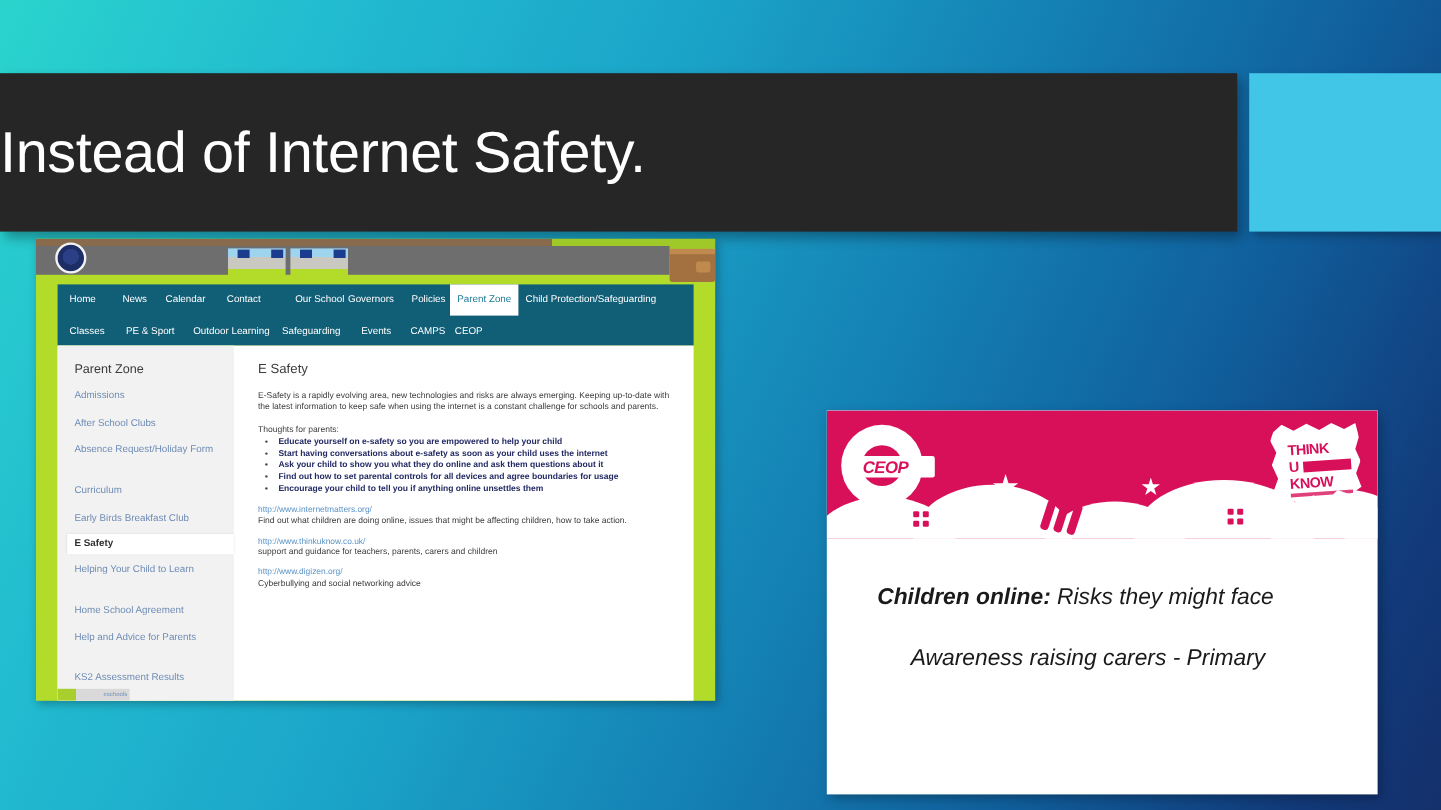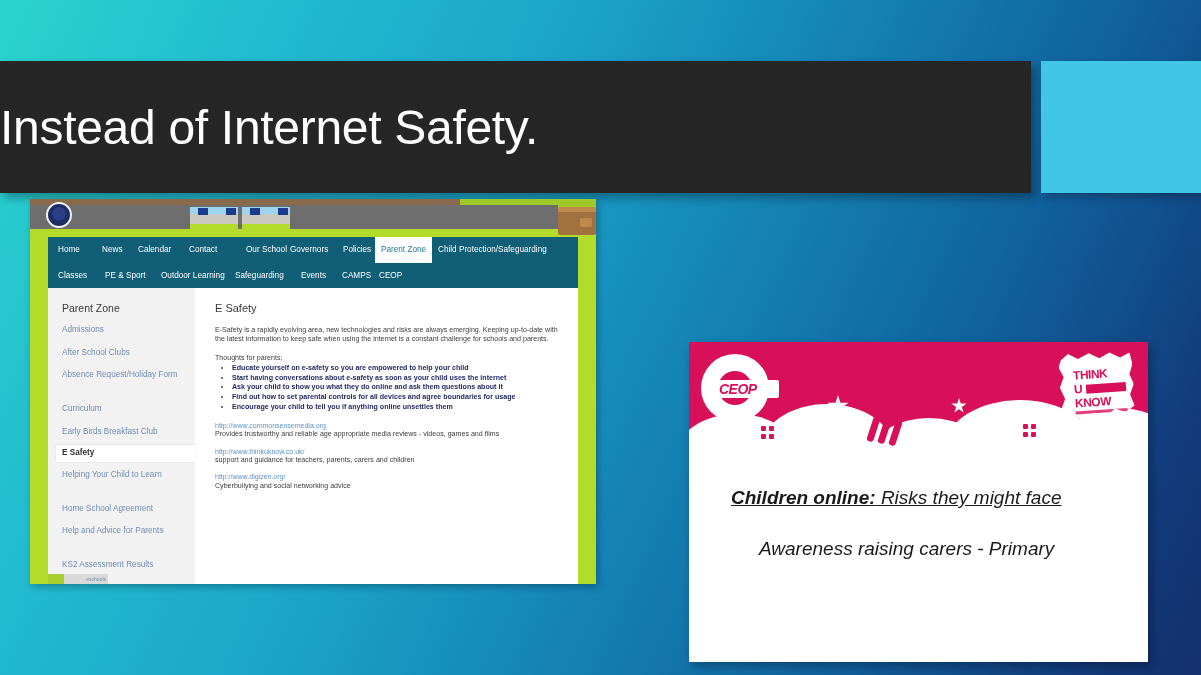--- a/index.html
+++ b/index.html
@@ -150,21 +150,21 @@
   #sp1 { left:181px; top:74px; }
   #sp2 { left:192px; top:76px; }
   #sp3 { left:203px; top:78px; }
   .dots { position:absolute; display:grid; grid-template-columns:repeat(2,5px); gap:3px; }
   .dots i { display:block; width:5px; height:5px; background:#d8105a; border-radius:1px; }
   #dt1 { left:72px; top:84px; }
   #dt2 { left:334px; top:82px; }
 
   #poster-line1 {
     position:absolute; left:42px; top:145px; width:400px;
-    font-size:19px; font-style:italic; color:#1a1a1a; font-family:"Liberation Sans", sans-serif;text-decoration:underline;
+    font-size:19px; font-style:italic; color:#1a1a1a; font-family:"Liberation Sans", sans-serif;
   }
   #poster-line1 b { font-weight:bold; }
   #poster-line2 {
     position:absolute; left:70px; top:196px; width:400px;
     font-size:19px; font-style:italic; color:#1a1a1a; font-family:"Liberation Sans", sans-serif;
   }
 </style>
 </head>
 <body>
 
@@ -236,22 +236,22 @@
       <div id="thoughts-label">Thoughts for parents:</div>
       <ul id="thoughts-list">
         <li>Educate yourself on e-safety so you are empowered to help your child</li>
         <li>Start having conversations about e-safety as soon as your child uses the internet</li>
         <li>Ask your child to show you what they do online and ask them questions about it</li>
         <li>Find out how to set parental controls for all devices and agree boundaries for usage</li>
         <li>Encourage your child to tell you if anything online unsettles them</li>
       </ul>
 
       <div class="link-block">
-        <div class="link-url">http://www.commonsensemedia.org</div>
-        <div class="link-desc">Provides trustworthy and reliable age appropriate media reviews - videos, games and films</div>
+        <div class="link-url">http://www.internetmatters.org/</div>
+        <div class="link-desc">Find out what children are doing online, issues that might be affecting children, how to take action.</div>
       </div>
       <div class="link-block">
         <div class="link-url">http://www.thinkuknow.co.uk/</div>
         <div class="link-desc">support and guidance for teachers, parents, carers and children</div>
       </div>
       <div class="link-block">
         <div class="link-url">http://www.digizen.org/</div>
         <div class="link-desc">Cyberbullying and social networking advice</div>
       </div>
     </div>

